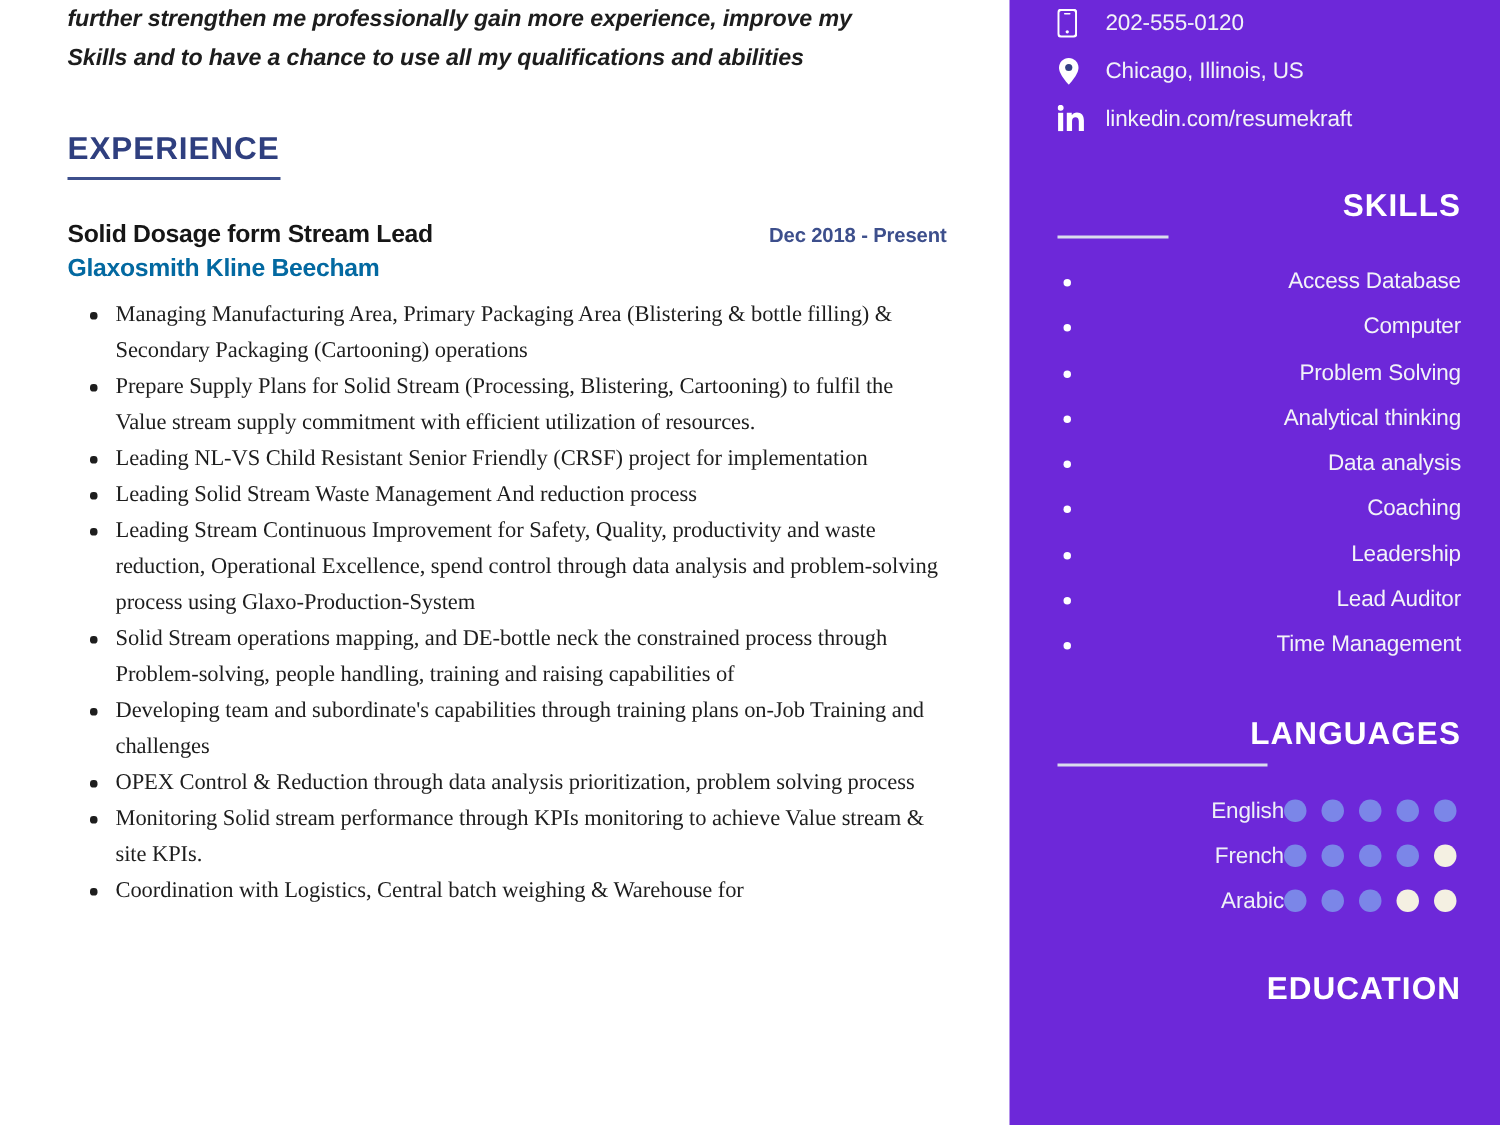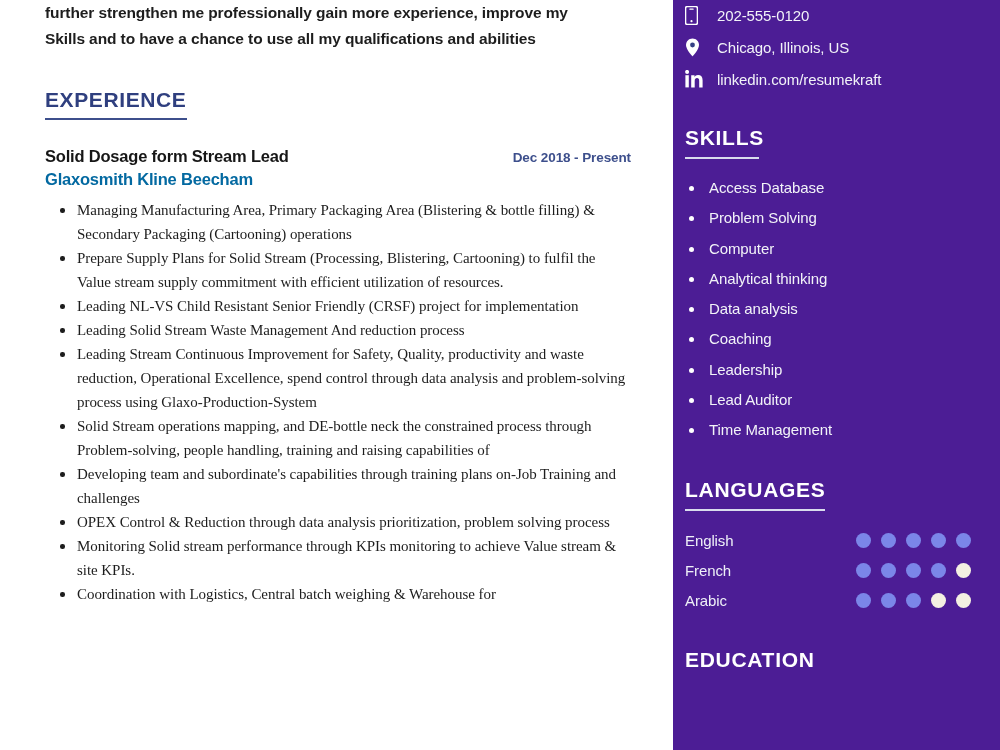--- a/index.html
+++ b/index.html
@@ -31,20 +31,21 @@
     background: #ffffff;
     overflow: hidden;
   }
   .summary-tail {
     font-size: 15.5px;
     line-height: 26px;
     color: #1d1d1d;
     font-weight: 700;
     letter-spacing: -0.1px;
     padding-top: 0px;
+    font-style: italic;
   }
   .summary-tail .ln { display: block; }
 
   .section-head {
     margin-top: 36px;
     display: inline-block;
   }
   .section-head .title {
     font-size: 21px;
     font-weight: 700;
@@ -113,24 +114,25 @@
     height: 4.5px;
     border-radius: 50%;
     background: #1d1d1d;
   }
 
   
   .sidebar {
     width: 327px;
     height: 750px;
     box-sizing: border-box;
-    background: #4c1d95;
+    background: #6d28d9;
     color: #ffffff;
-    padding: 0 26px 0 12px;
+    padding: 0 26px 0 32px;
     overflow: hidden;
+    text-align: right;
   }
 
   .contact {
     padding-top: 0px;
   }
   .contact-row {
     display: flex;
     align-items: center;
     min-height: 30px;
     margin-bottom: 2px;
@@ -296,22 +298,22 @@
 
     </div>
 
     <div class="side-section">
       <div class="side-head">
         <div class="title">SKILLS</div>
         <div class="rule"></div>
       </div>
       <ul class="skills">
         <li>Access Database</li>
+        <li>Computer</li>
         <li>Problem Solving</li>
-        <li>Computer</li>
         <li>Analytical thinking</li>
         <li>Data analysis</li>
         <li>Coaching</li>
         <li>Leadership</li>
         <li>Lead Auditor</li>
         <li>Time Management</li>
       </ul>
     </div>
 
     <div class="side-section">

